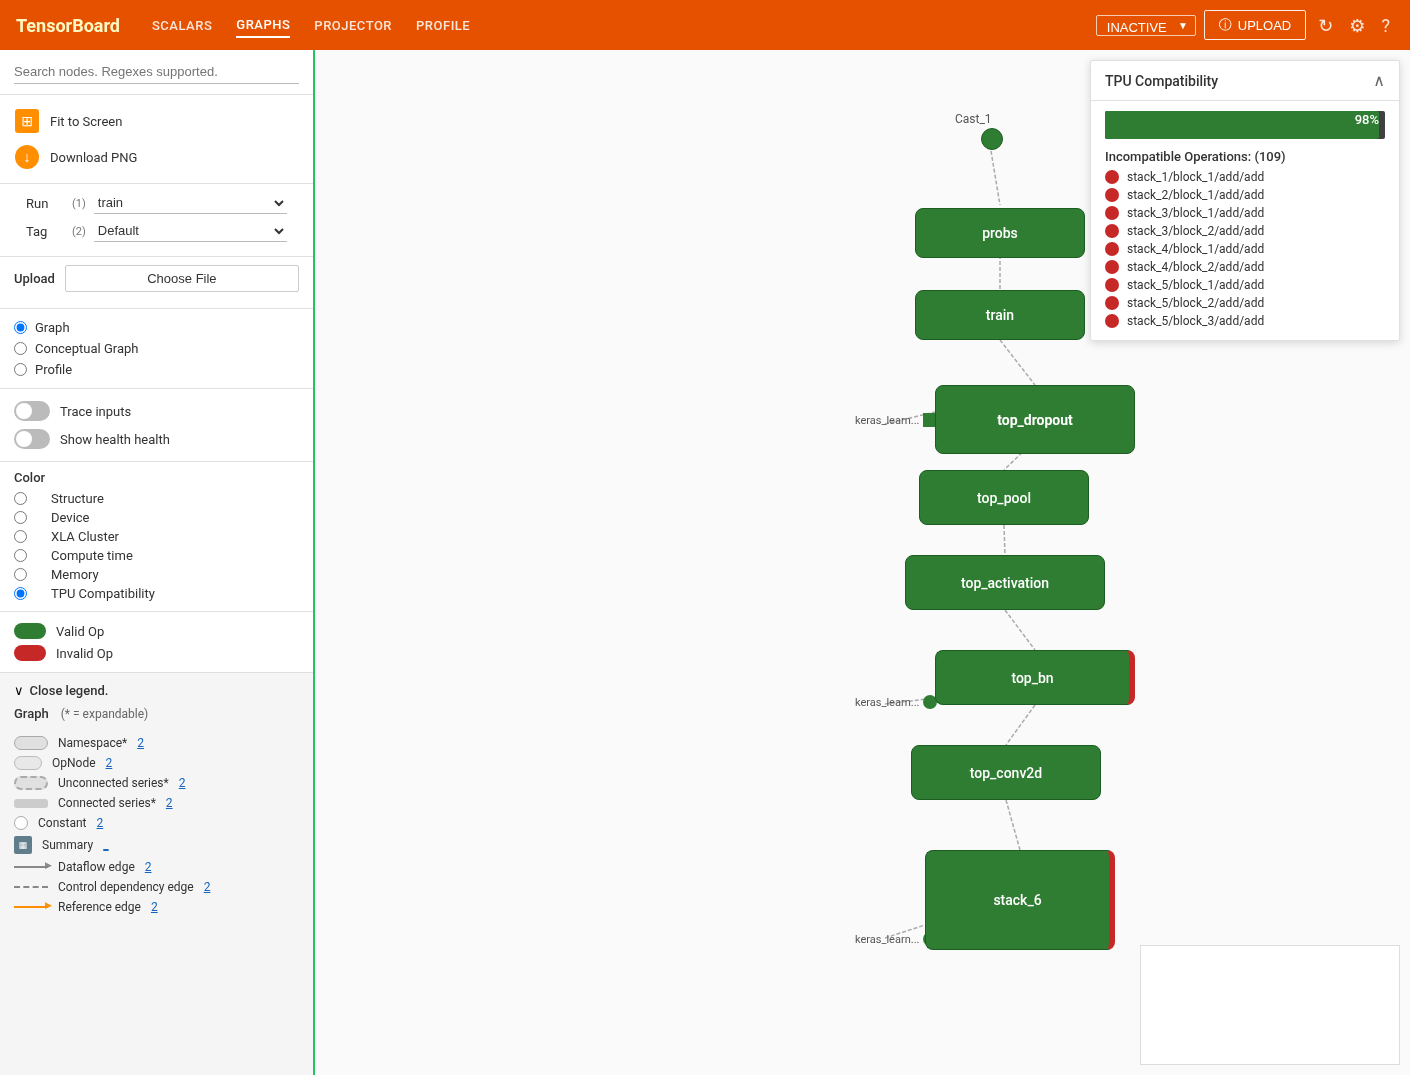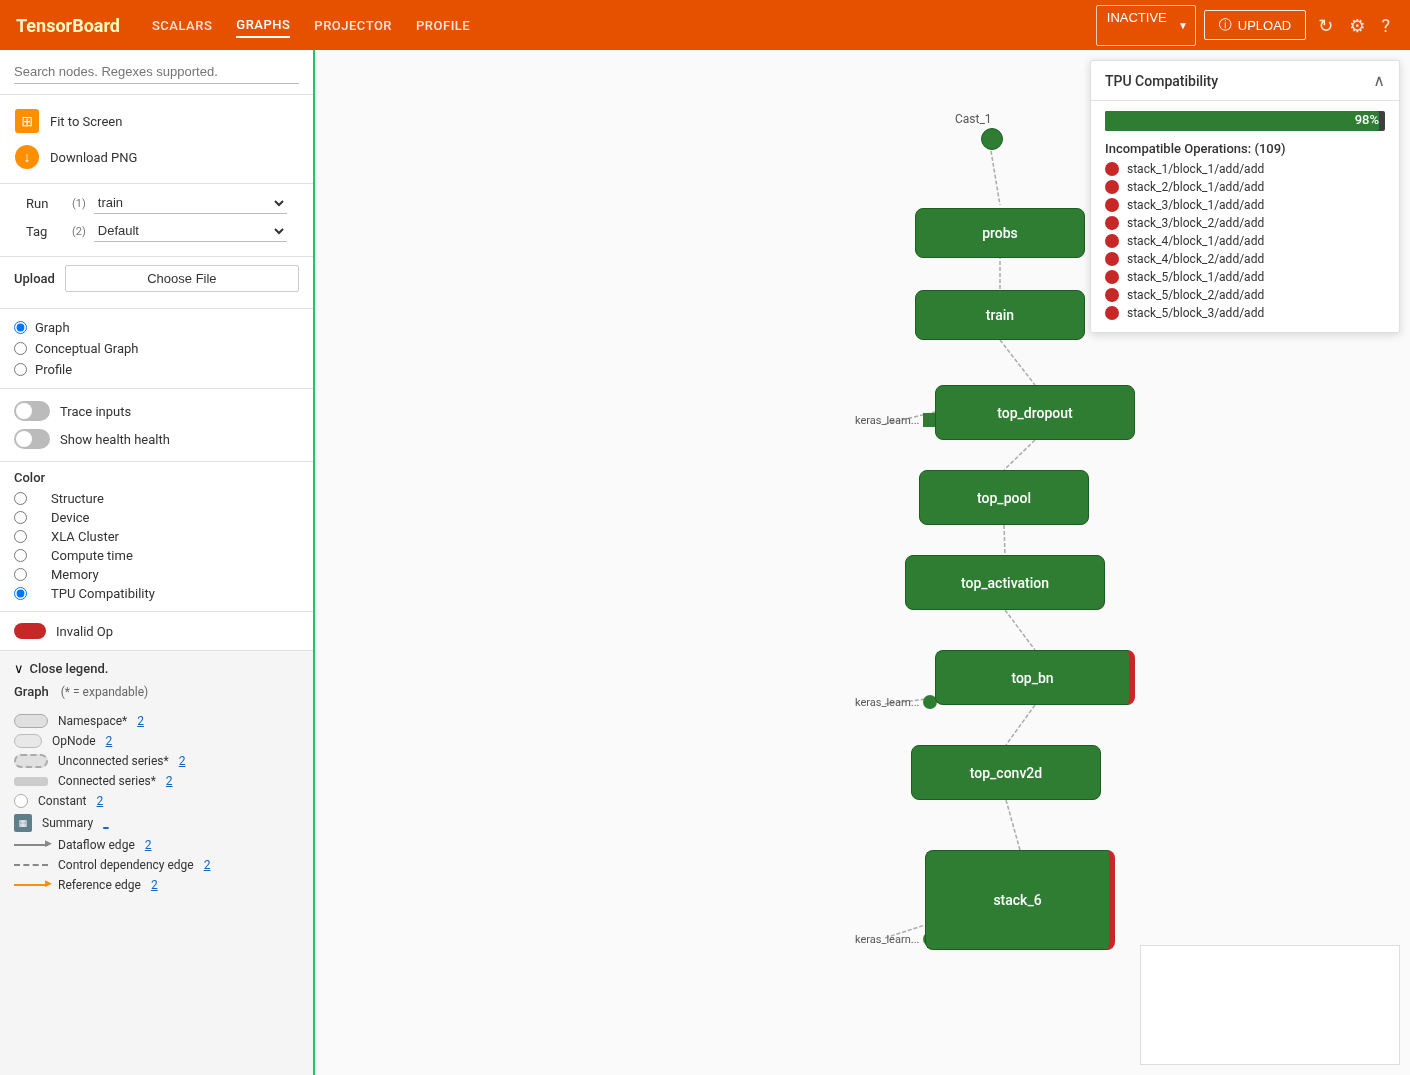--- a/index.html
+++ b/index.html
@@ -39,21 +39,21 @@
     .topnav-right {
       margin-left: auto;
       display: flex;
       align-items: center;
       gap: 8px;
     }
     .inactive-select {
       background: transparent;
       border: 1px solid rgba(255,255,255,0.7);
       color: #fff;
-      padding: 4px 28px 20px 10px;
+      padding: 4px 28px 0 10px;
       font-size: 13px;
       border-radius: 2px;
       cursor: pointer;
       appearance: none;
       -webkit-appearance: none;
     }
     .inactive-wrapper {
       position: relative;
       display: flex;
       align-items: center;
@@ -460,21 +460,21 @@
       font-size: 14px;
       font-weight: 500;
       color: #333;
     }
     .tpu-panel-close {
       cursor: pointer;
       color: #666;
       font-size: 16px;
     }
     .tpu-progress-bar-bg {
-      height: 20px;
+      height: 28px;
       background: #404040;
       margin: 10px 14px 4px;
       border-radius: 2px;
       position: relative;
     }
     .tpu-progress-bar-fill {
       height: 100%;
       background: #2E7D32;
       border-radius: 2px;
     }
@@ -660,20 +660,24 @@
         <label class="color-option-label" for="cm-memory">Memory</label>
       </div>
       <div class="color-option-row">
         <input type="radio" name="colormode" id="cm-tpu" checked="" style="">
         <label class="color-option-label" for="cm-tpu">TPU Compatibility</label>
       </div>
     </div>
 
     <div class="op-legend-section">
       <div class="op-legend-row">
+        <div class="pill-valid"></div>
+        <span class="op-legend-label">Valid Op</span>
+      </div>
+      <div class="op-legend-row">
         <div class="pill-invalid"></div>
         <span class="op-legend-label">Invalid Op</span>
       </div>
     </div>
 
     <div class="legend-section">
       <div class="legend-header">
         <span>∨</span>
         <span class="legend-header-label">Close legend.</span>
       </div>
@@ -767,21 +771,21 @@
 
       <div class="graph-node" style="left:600px; top:240px; width:170px; height:50px;">
         <span>train</span>
       </div>
 
       <div style="position:absolute; left:540px; top:363px; display:flex; align-items:center; gap:4px;">
         <span style="font-size:11px; color:#555;">keras_learn...</span>
         <div style="width:14px; height:14px; background:#2E7D32; border-radius:50;"></div>
       </div>
 
-      <div class="graph-node" style="left:620px; top:335px; width:200px; height:55px;">
+      <div class="graph-node" style="left:620px; top:335px; width:200px; height:69px;font-weight:bold;">
         <span>top_dropout</span>
       </div>
 
       <div class="graph-node" style="left:590px; top:505px; width:200px; height:55px;">
         <span>top_activation</span>
       </div>
 
       <div class="graph-node" style="left:604px; top:420px; width:170px; height:55px;">
         <span>top_pool</span>
       </div>

